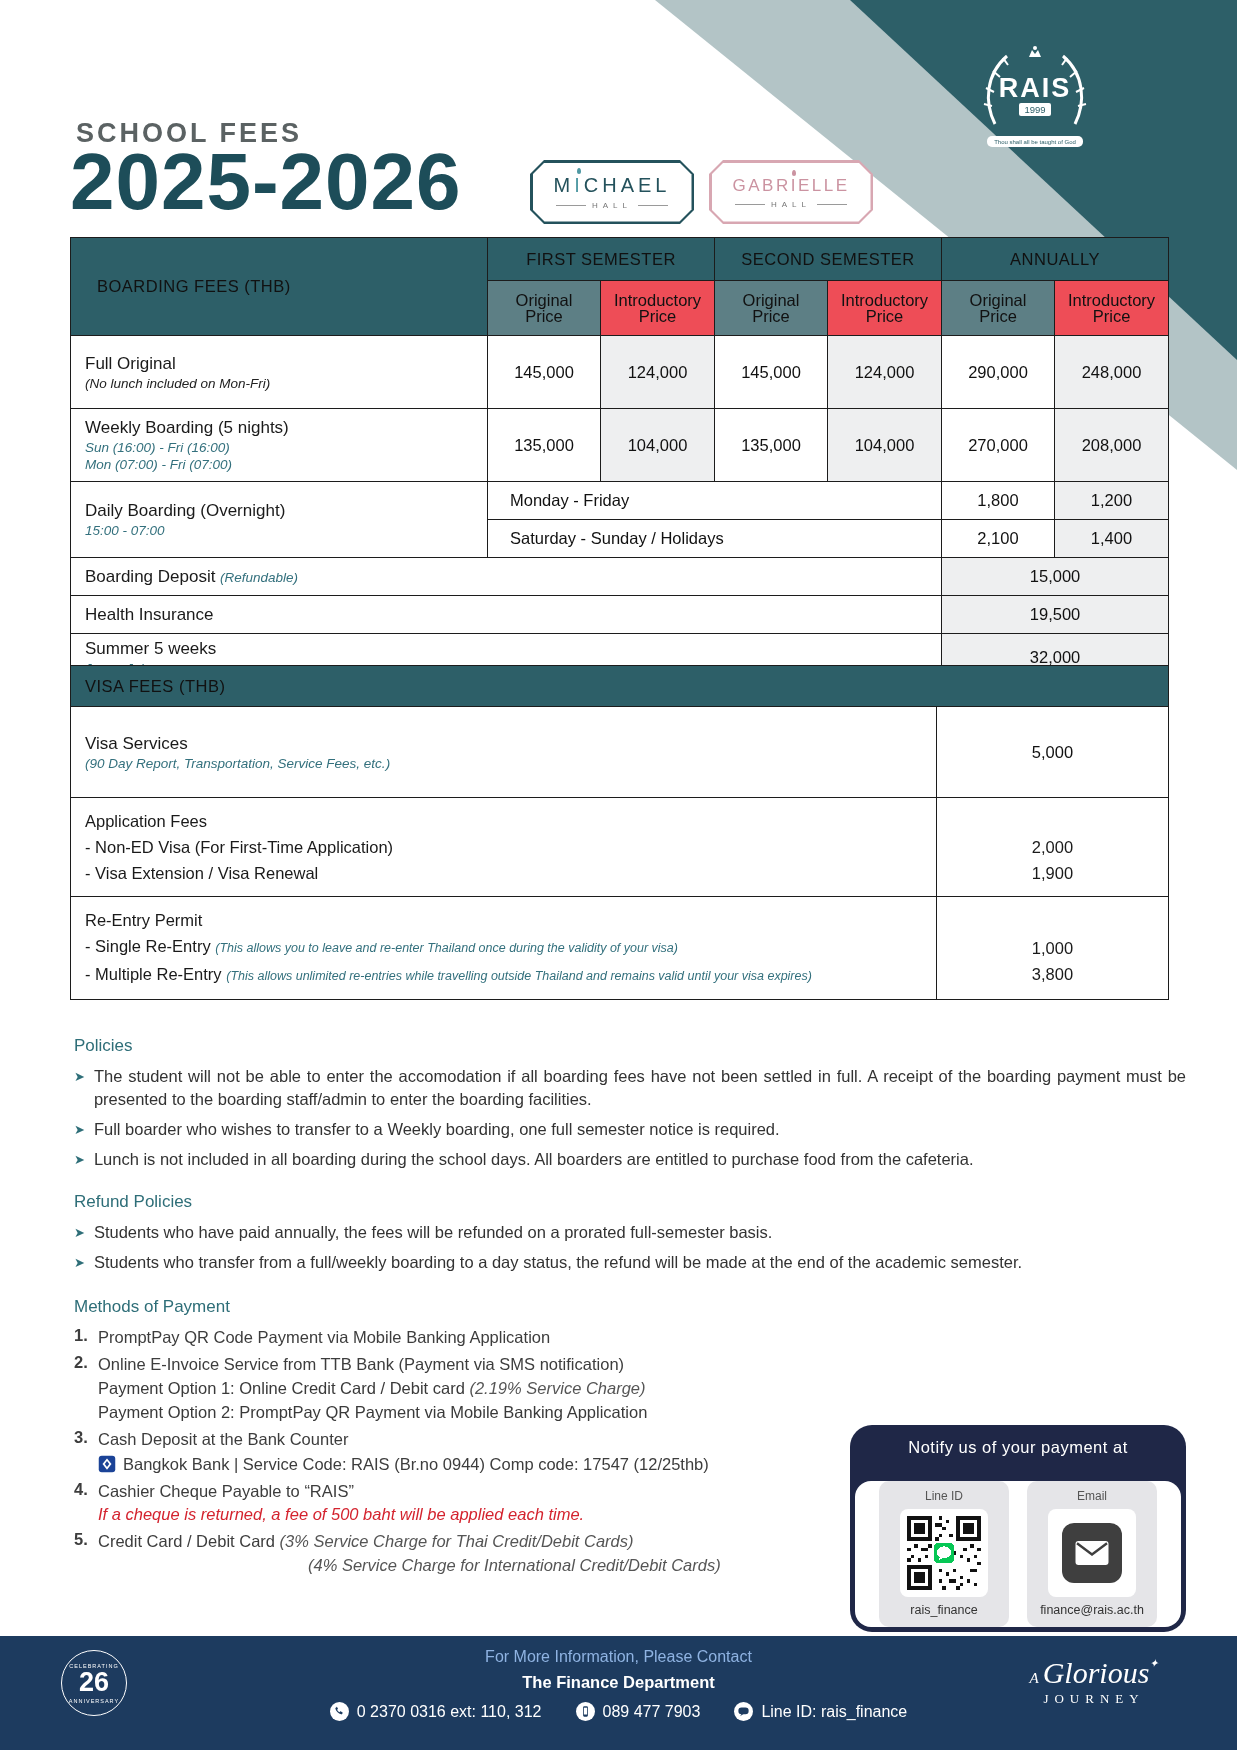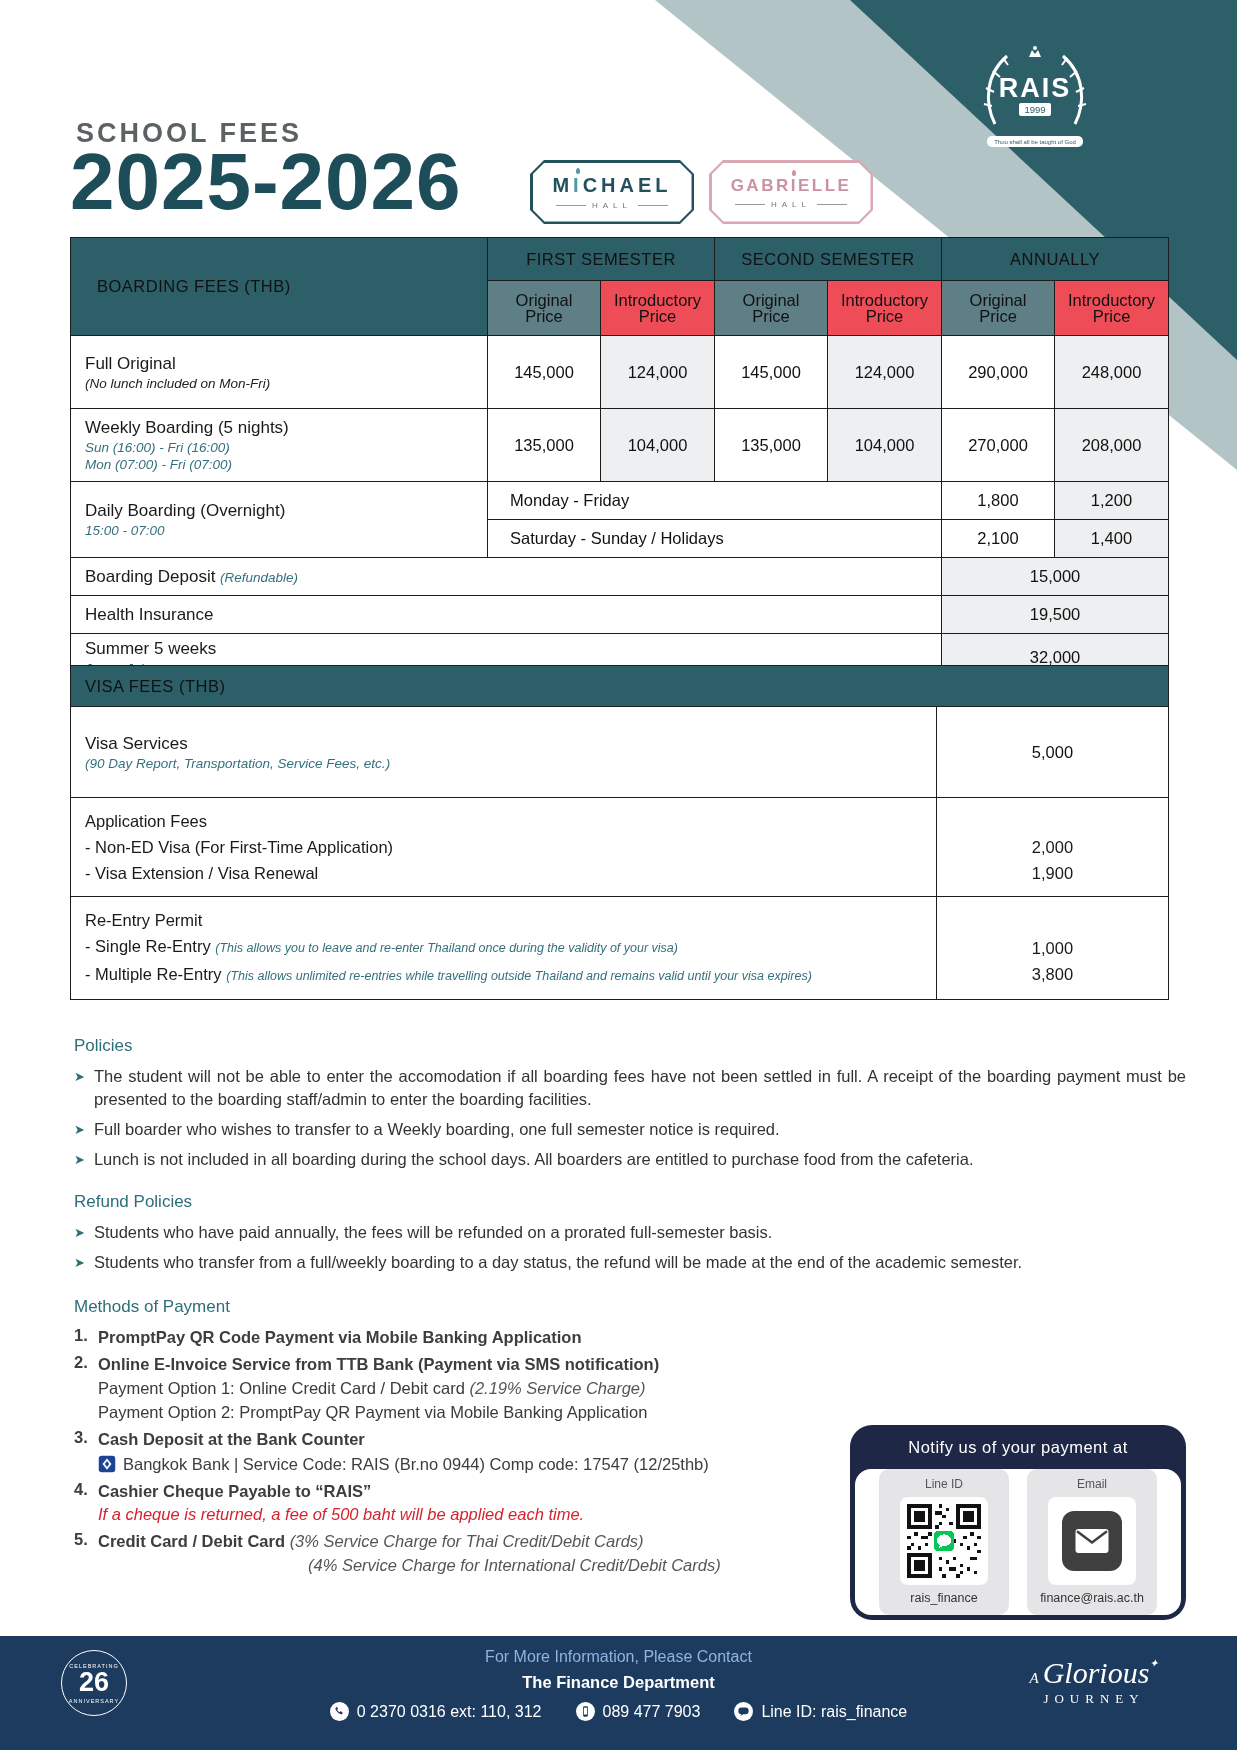--- a/index.html
+++ b/index.html
@@ -14,21 +14,21 @@
   .eyebrow{position:absolute;left:76px;top:118px;font-size:27px;font-weight:bold;color:#5b6263;letter-spacing:3px;}
   .big-title{position:absolute;left:70px;top:142px;font-size:80px;line-height:1;font-weight:bold;color:#1d4d59;letter-spacing:1px;}
   .halls{position:absolute;left:530px;top:160px;display:flex;gap:15px;}
   .hall{width:164px;height:64px;clip-path:polygon(14px 0,calc(100% - 14px) 0,100% 14px,100% calc(100% - 14px),calc(100% - 14px) 100%,14px 100%,0 calc(100% - 14px),0 14px);}
   .hall.michael{background:#24525c;}
   .hall.gabrielle{background:#d8a7b2;}
   .hall-inner{position:absolute;left:2.5px;top:2.5px;right:2.5px;bottom:2.5px;background:#fff;
      clip-path:polygon(12px 0,calc(100% - 12px) 0,100% 12px,100% calc(100% - 12px),calc(100% - 12px) 100%,12px 100%,0 calc(100% - 12px),0 12px);
      display:flex;flex-direction:column;align-items:center;justify-content:center;}
   .hall{position:relative;}
-  .hall-name{font-size:20px;font-weight:bold;letter-spacing:4px;color:#24525c;}
+  .hall-name{font-size:20px;font-weight:normal;letter-spacing:4px;color:#24525c;}
   .hall.gabrielle .hall-name{font-size:17px;letter-spacing:2.5px;color:#cb93a1;}
   .torch{position:relative;color:#4f99a3;}
   .hall.gabrielle .torch{color:#cb93a1;}
   .torch::before{content:"";position:absolute;top:-6px;left:50%;transform:translateX(-50%);
      width:4px;height:6px;background:#4f99a3;border-radius:50% 50% 50% 50%/65% 65% 35% 35%;}
   .hall.gabrielle .torch::before{background:#cb93a1;}
   .hall-sub{display:flex;align-items:center;gap:6px;margin-top:4px;}
   .hall-sub .hl{width:30px;height:1px;background:#9a9a9a;}
   .hall-sub .txt{font-size:8px;letter-spacing:5px;color:#777;}
   
@@ -64,29 +64,29 @@
   .sections{position:absolute;left:74px;top:1036px;width:1112px;}
   .sec-h{color:#2e6e78;font-size:17px;margin:0 0 9px 0;font-weight:400;}
   .bullet{display:flex;margin-bottom:7px;}
   .arrow{color:#2e6e78;font-size:13px;margin-right:9px;padding-top:4px;flex:none;}
   .btext{flex:1;font-size:16.5px;color:#333;line-height:23px;text-align:justify;}
   .gap1{height:14px;}
   .gap2{height:16px;}
   .pitem{display:flex;margin-bottom:5px;}
   .pnum{width:24px;font-weight:bold;color:#3d3d3d;font-size:16.5px;flex:none;}
   .pbody{flex:1;font-size:16.5px;color:#3d3d3d;line-height:22px;}
-  .pbold{font-weight:bold;}
+  .pbold{font-weight:normal;}
   .psub{font-weight:normal;color:#3a3a3a;margin-top:2px;}
   .pital{font-style:italic;color:#555;}
   .warn{color:#d4232e;font-style:italic;margin-top:1px;}
   .bankline{display:flex;align-items:center;gap:7px;margin-top:3px;}
   .indent5{margin-left:210px;}
   
   .nbox{position:absolute;left:850px;top:1425px;width:336px;background:#1f2747;border-radius:22px;padding:0 5px 5px 5px;box-sizing:border-box;}
-  .nbox-head{height:44px;line-height:44px;text-align:center;color:#fff;font-size:16.5px;letter-spacing:.5px;}
+  .nbox-head{height:56px;line-height:44px;text-align:center;color:#fff;font-size:16.5px;letter-spacing:.5px;}
   .nbox-body{background:#fff;border-radius:16px;display:flex;justify-content:center;gap:18px;padding:0 10px;}
   .ncard{background:#e5e5e8;border-radius:10px;width:130px;padding:8px 4px 10px 4px;text-align:center;box-sizing:border-box;}
   .ncard-label{font-size:12px;color:#555;}
   .ncard-img{background:#fff;border-radius:8px;width:88px;height:88px;margin:6px auto;display:flex;align-items:center;justify-content:center;}
   .ncard-value{font-size:12.5px;color:#333;}
   .mail-sq{width:60px;height:60px;background:#3f3f3f;border-radius:12px;display:flex;align-items:center;justify-content:center;}
   
   .footer{position:absolute;left:0;bottom:0;width:1237px;height:114px;background:#1d3b5f;color:#fff;}
   .f-center{position:absolute;left:0;top:12px;width:100%;text-align:center;}
   .f-head{color:#8fb3e2;font-size:16px;}

